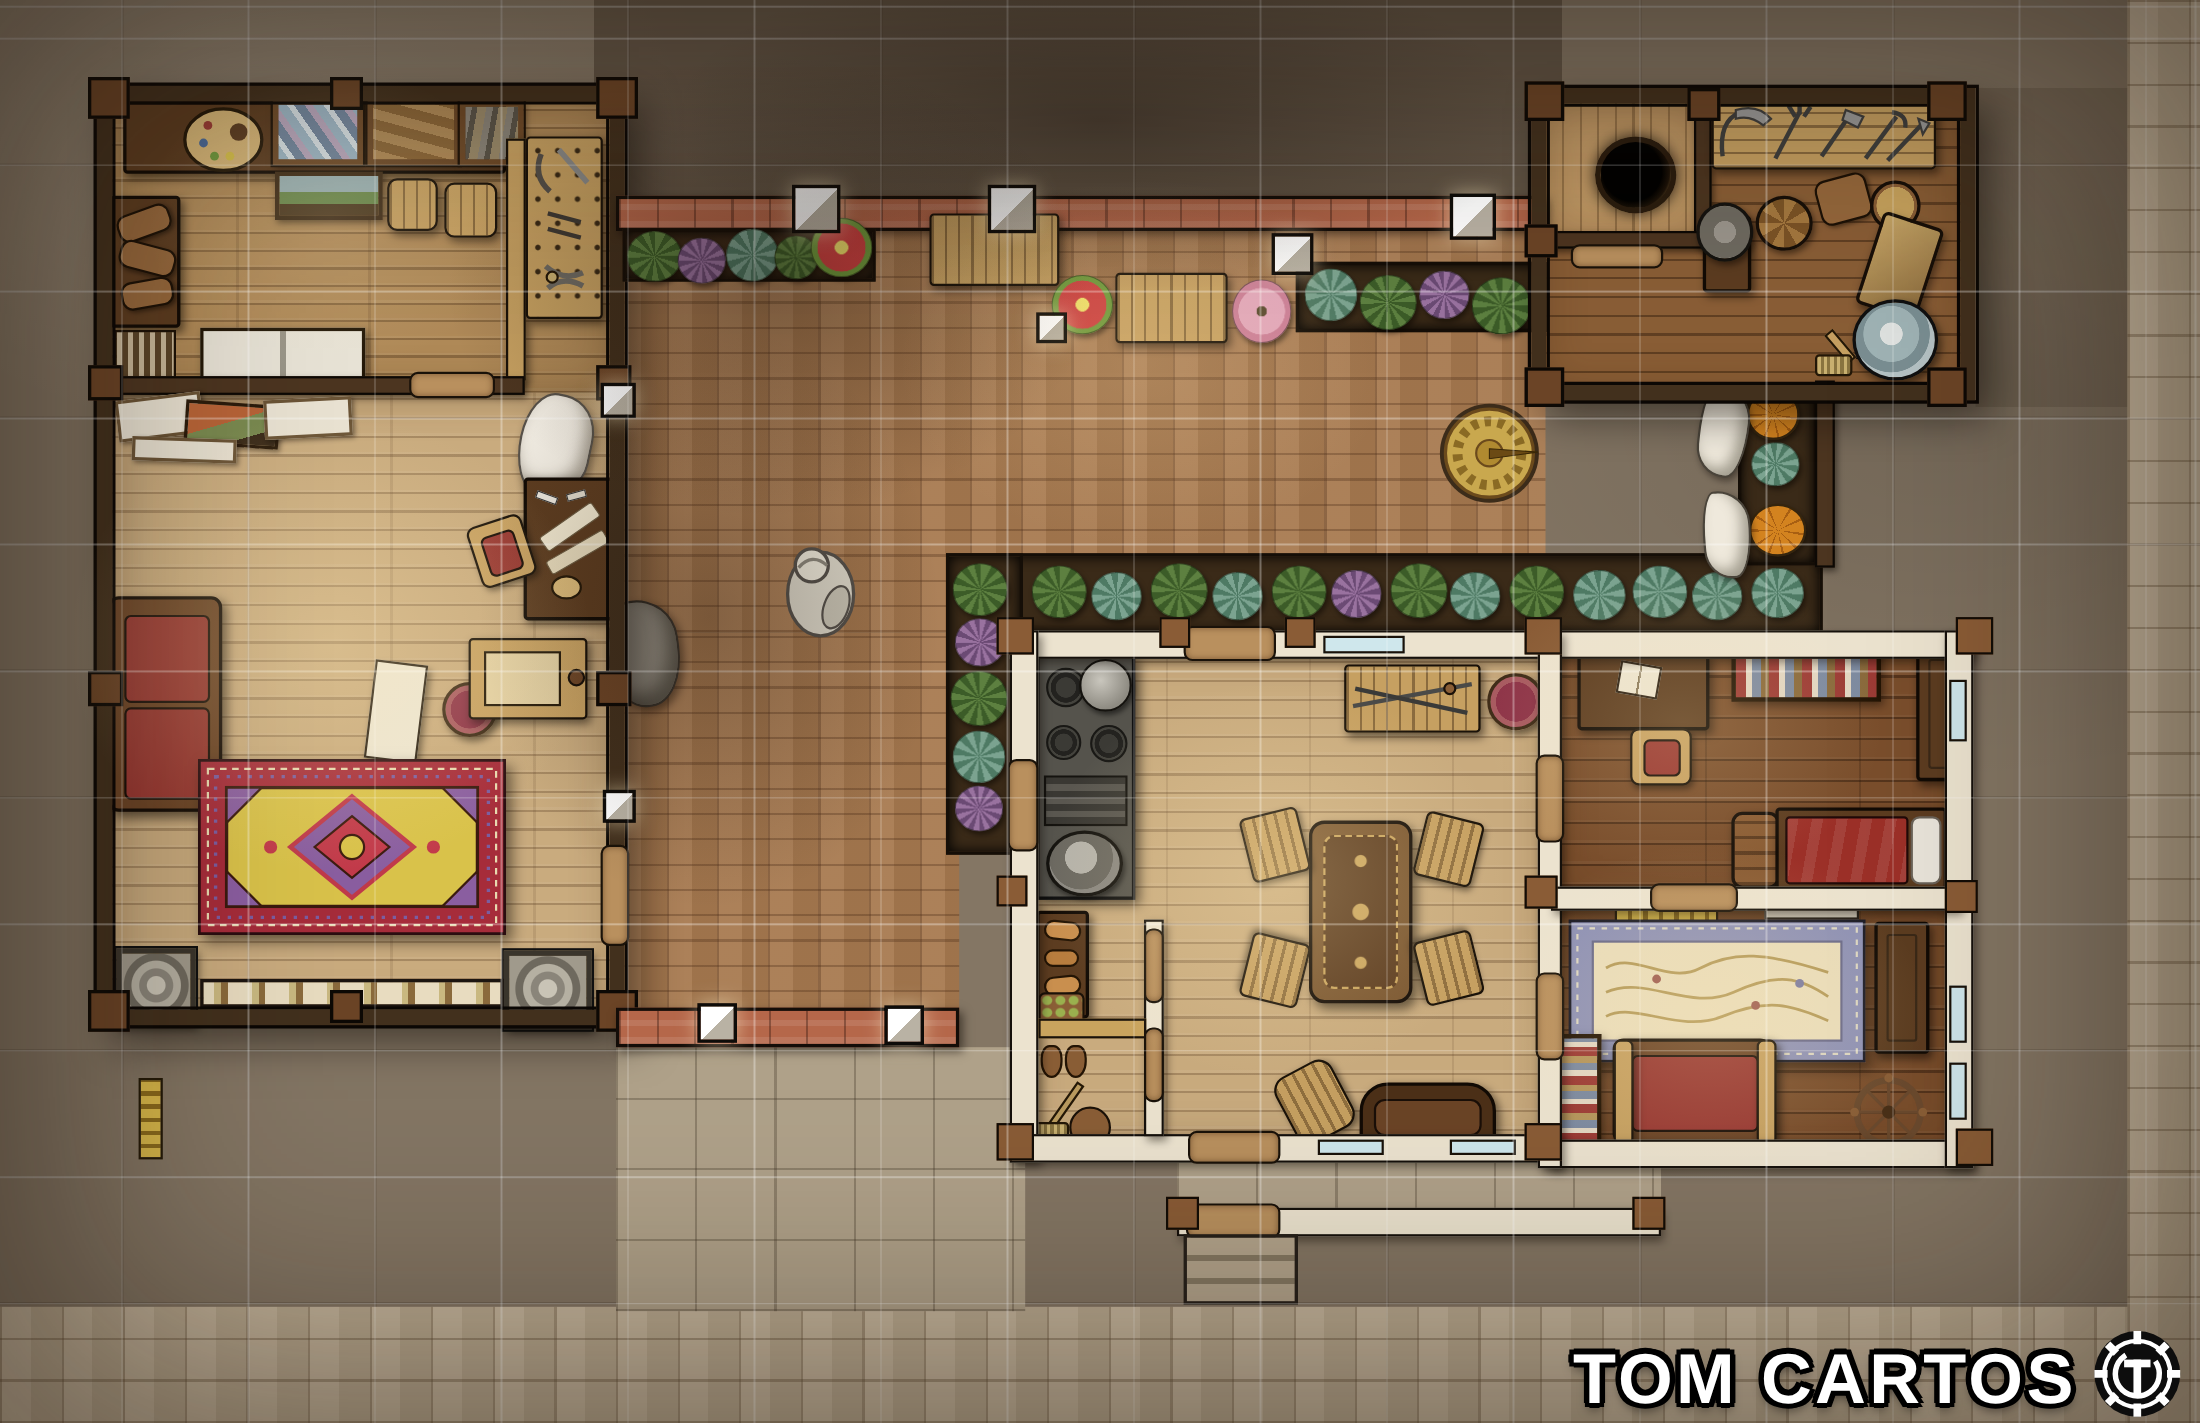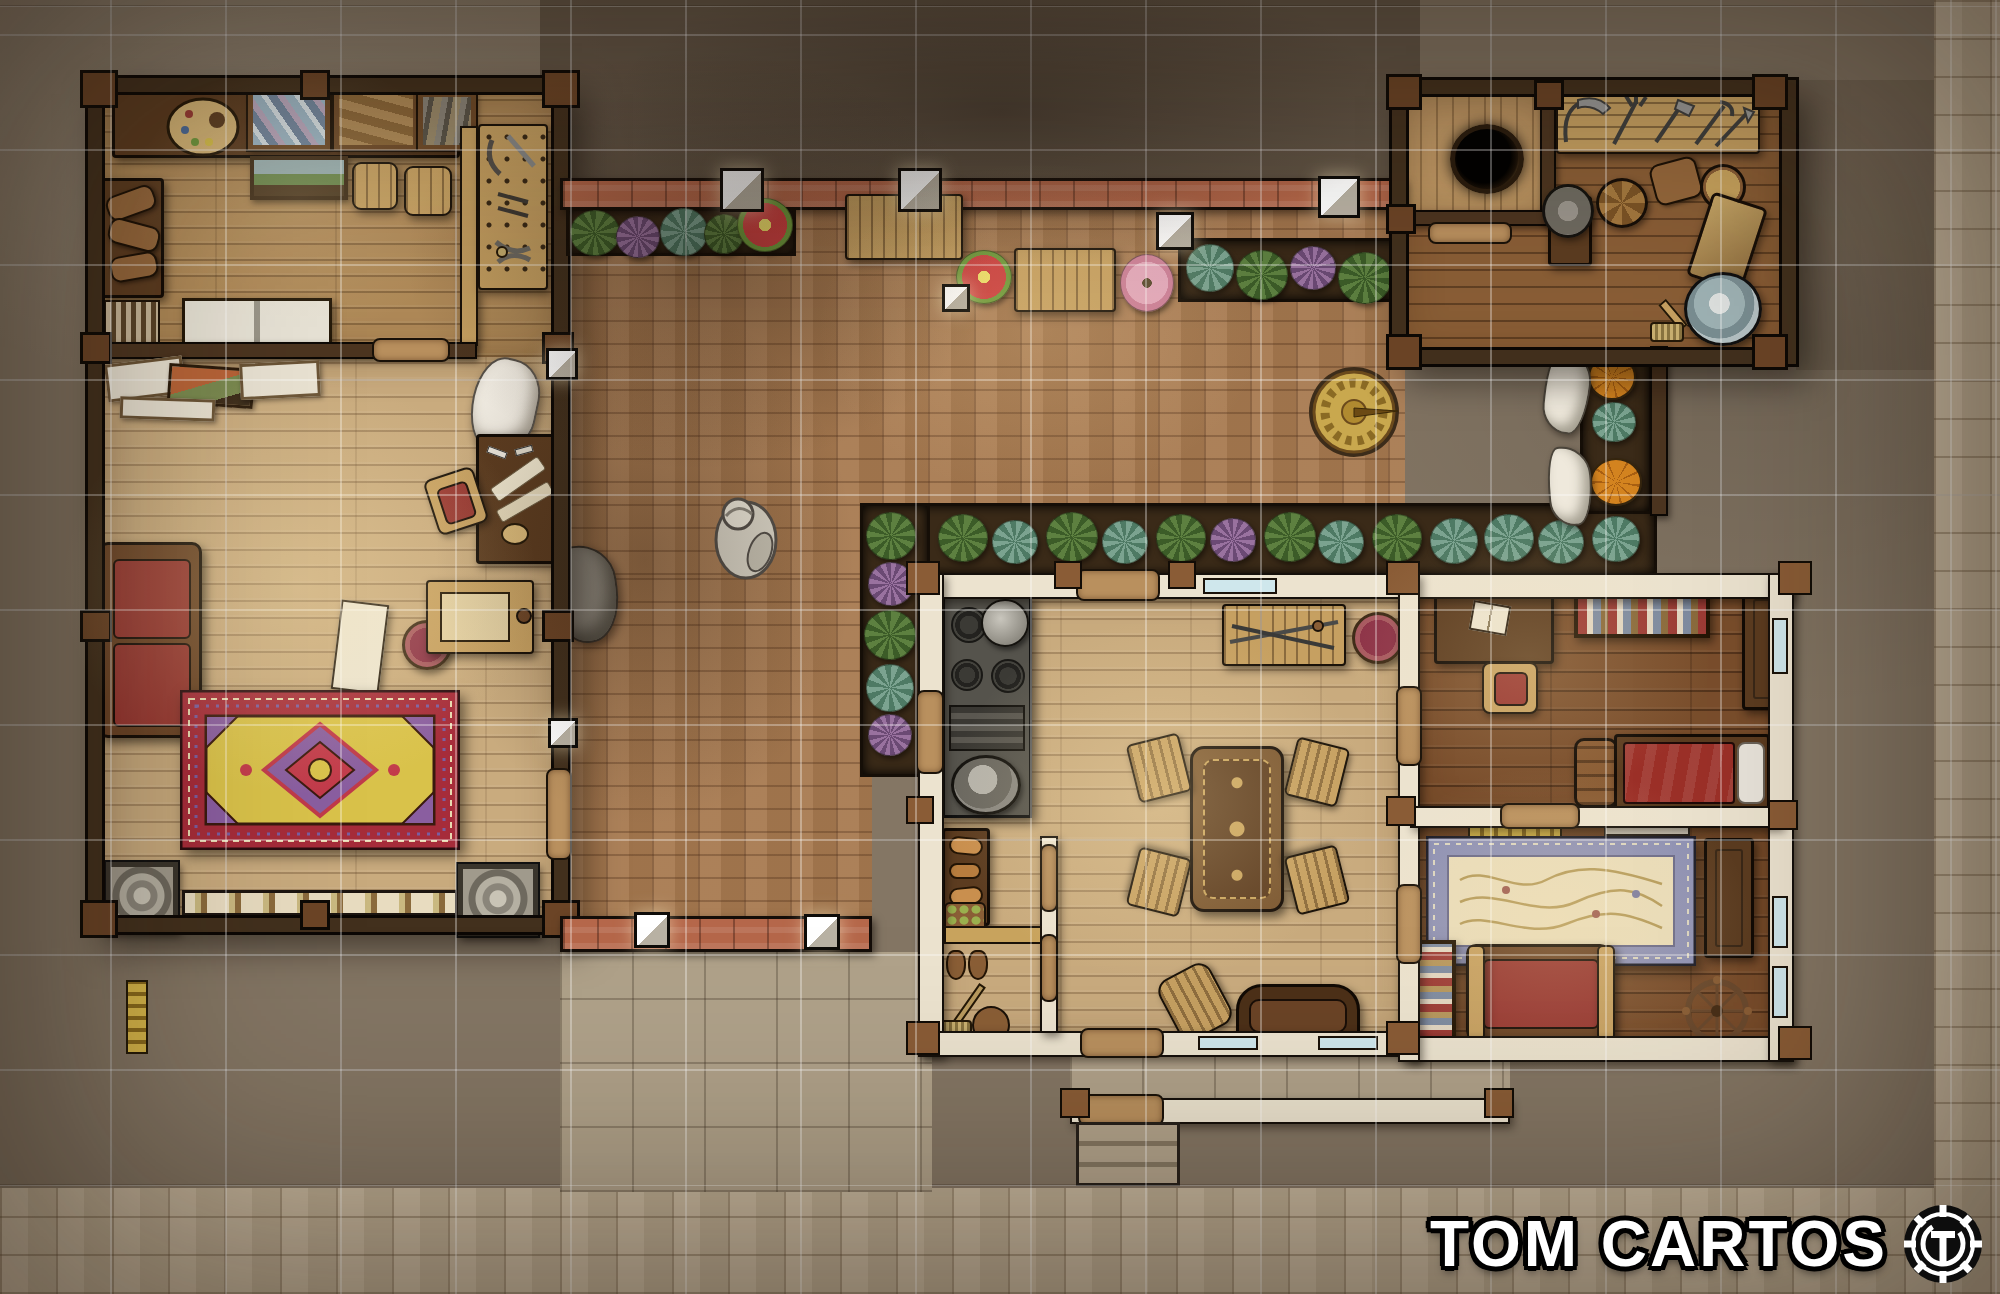--- a/index.html
+++ b/index.html
@@ -131,21 +131,21 @@
       radial-gradient(300px 260px at 1160px 800px, rgba(255,233,180,.28), transparent 70%),
       radial-gradient(280px 220px at 1555px 920px, rgba(255,230,175,.22), transparent 70%),
       radial-gradient(260px 200px at 1530px 660px, rgba(255,230,175,.18), transparent 70%),
       radial-gradient(320px 240px at 1040px 330px, rgba(255,225,170,.16), transparent 70%),
       radial-gradient(240px 200px at 300px 200px, rgba(255,240,200,.14), transparent 70%),
       radial-gradient(420px 300px at 700px 260px, rgba(25,15,8,.34), transparent 70%),
       radial-gradient(300px 380px at 645px 560px, rgba(25,15,8,.28), transparent 70%),
       radial-gradient(520px 210px at 1000px 110px, rgba(20,12,6,.34), transparent 75%)}
   .vig{z-index:75;pointer-events:none;box-shadow:inset 0 0 260px 60px rgba(25,16,8,.5)}
   
-  .wm{z-index:90;display:flex;align-items:center;gap:14px}
+  .wm{z-index:90;display:flex;align-items:flex-end;gap:14px}
   .wm-text{color:#fff;font-weight:800;font-size:64px;letter-spacing:3px;white-space:nowrap;
      text-shadow:-4px -4px 0 #000,4px -4px 0 #000,-4px 4px 0 #000,4px 4px 0 #000,-5px 0 0 #000,5px 0 0 #000,0 -5px 0 #000,0 5px 0 #000,0 6px 10px rgba(0,0,0,.6)}
 </style>
 </head>
 <body>
 
 <div class="map">
 
   <i class="a tiles" style="left:0;top:0;width:2000px;height:1294px"></i>
   <i class="a shade" style="left:540px;top:0;width:880px;height:184px"></i>

